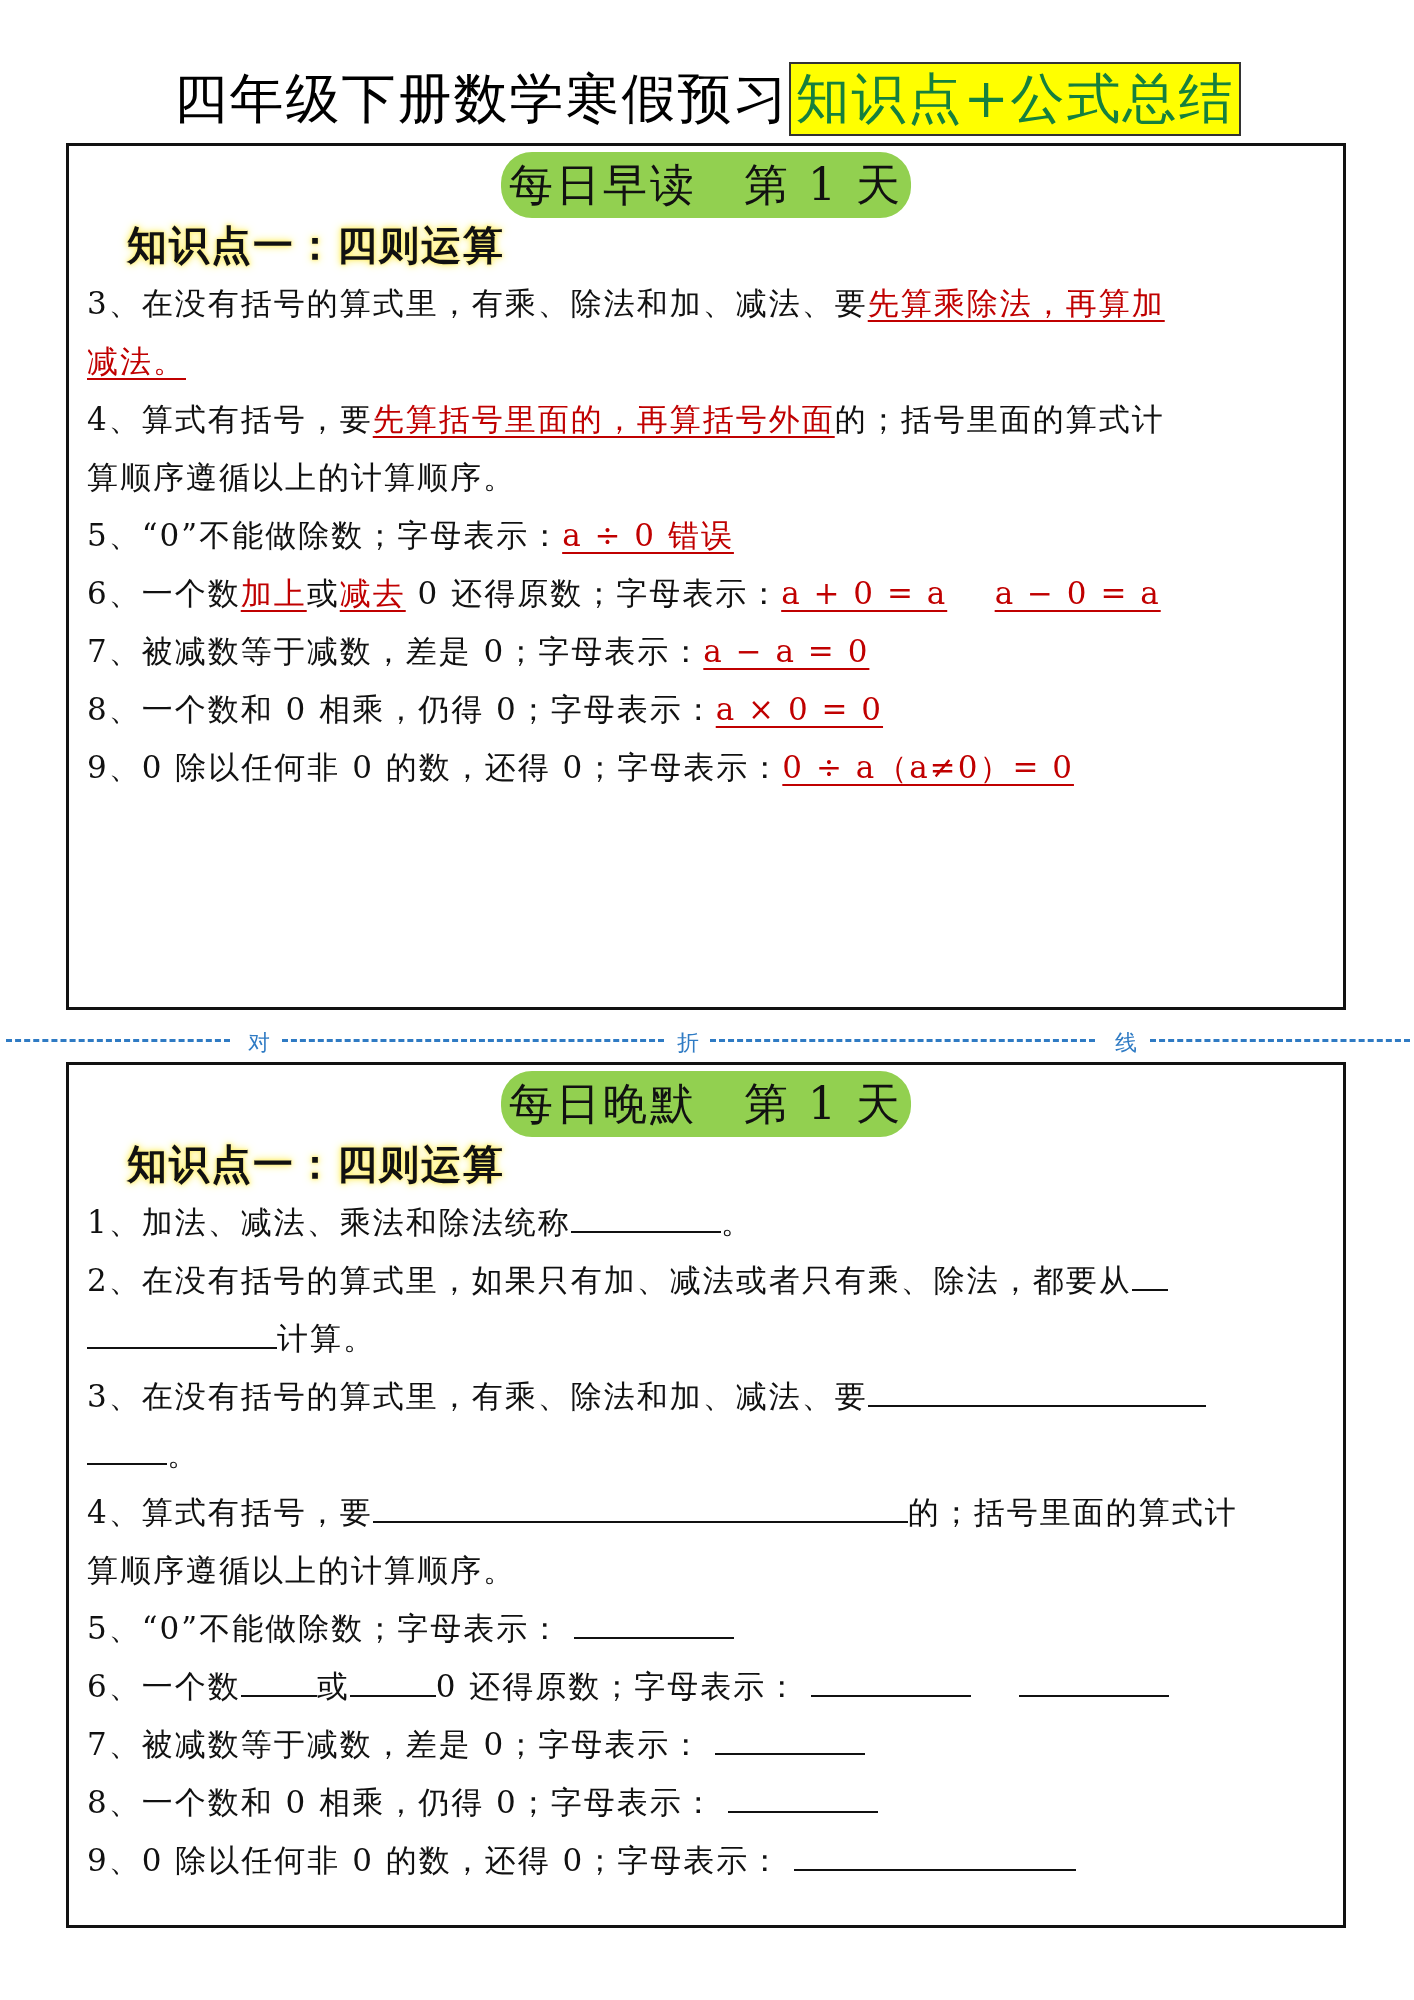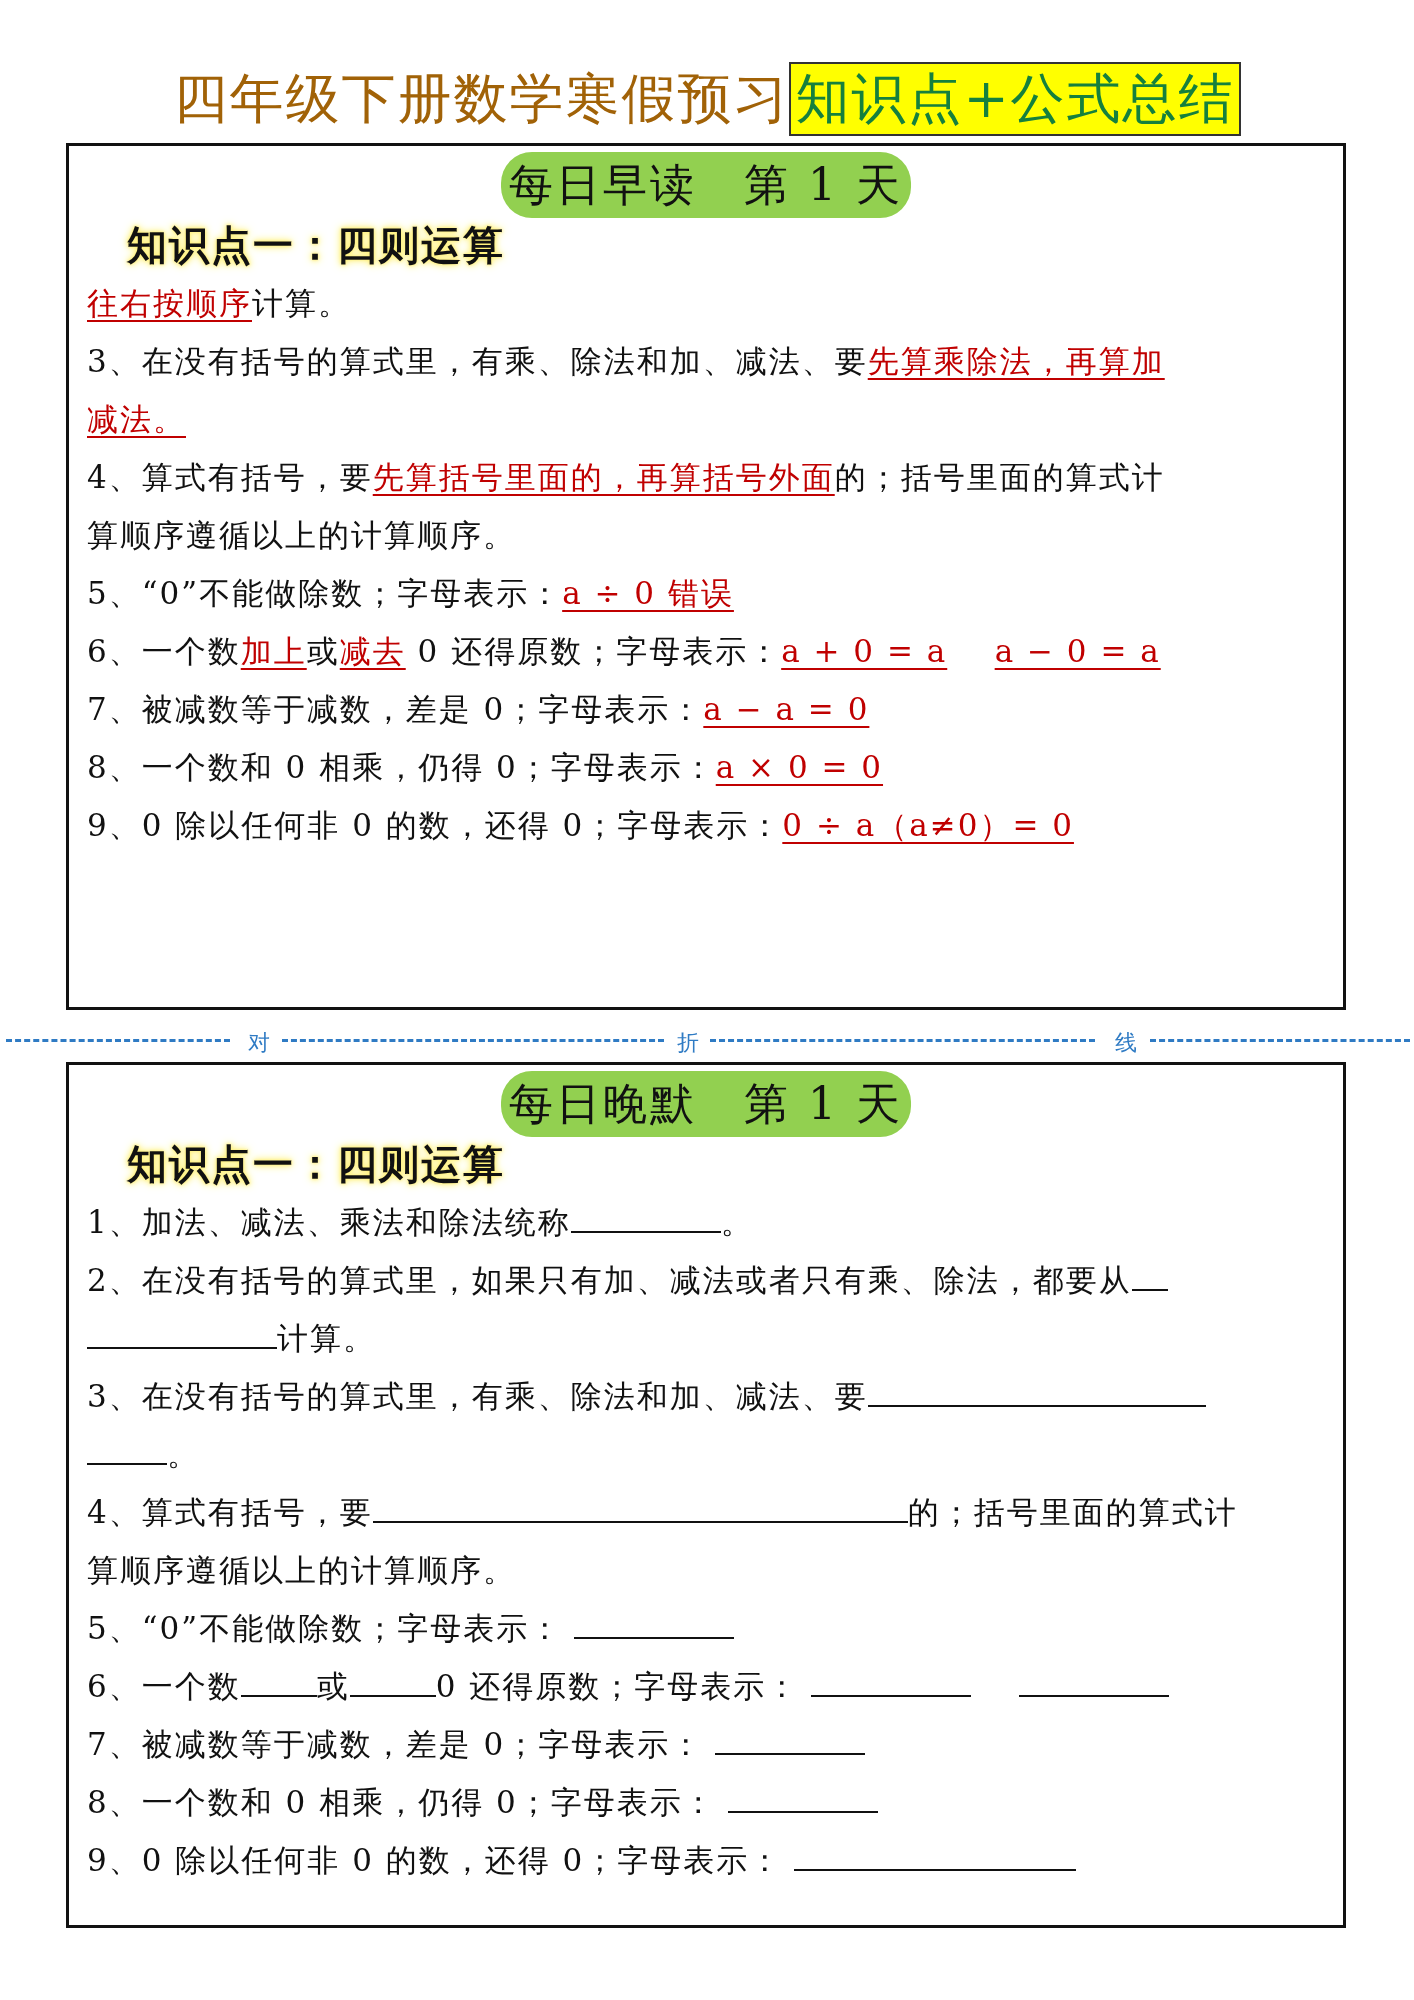--- a/index.html
+++ b/index.html
@@ -1,19 +1,19 @@
 <!DOCTYPE html>
 <html><head>
 <meta charset="utf-8">
 <style>
   html, body { margin: 0; padding: 0; background: #ffffff; }
   body { width: 1414px; height: 2000px; position: relative; overflow: hidden;
          font-family: "DejaVu Serif", "Liberation Serif", serif; color: #111; }
   .title-row { position: absolute; top: 62px; left: 0; width: 1414px; text-align: center; white-space: nowrap; }
-  .title-main { font-size: 54px; color: #a16207; letter-spacing: 2px; vertical-align: middle; }
+  .title-main { font-size: 54px; color: #000000; letter-spacing: 2px; vertical-align: middle; }
   .title-hl { display: inline-block; font-size: 54px; color: #15803d; background: #ffff00;
               border: 2px solid #333; padding: 0 4px; letter-spacing: 2px; vertical-align: middle; line-height: 70px; }
   .panel { position: absolute; left: 66px; width: 1280px; border: 3px solid #111; box-sizing: border-box; background: #fff; }
   .panel.top { top: 143px; height: 867px; }
   .panel.bottom { top: 1062px; height: 866px; }
   .day-badge { position: absolute; left: 50%; transform: translateX(-50%); top: 6px;
                background: #92d050; padding: 0 8px; font-size: 44px; line-height: 66px; white-space: nowrap; letter-spacing: 3px; border-radius: 31px; }
   .section-title { position: absolute; left: 18px; top: 72px; font-size: 40px; font-weight: bold;
                    text-shadow: 0 0 6px #fff27a, 0 0 10px #fff27a, 0 0 3px #ffe75a; letter-spacing: 2px; margin-left: 40px; }
   .lines { position: absolute; left: 18px; top: 128px; width: 1242px; }
@@ -28,23 +28,20 @@
 <body>
 
 <div class="title-row">
   <span class="title-main">四年级下册数学寒假预习</span><span class="title-hl">知识点+公式总结</span>
 </div>
 
 <div class="panel top">
   <div class="day-badge">每日早读　第 1 天</div>
   <div class="section-title">知识点一：四则运算</div>
   <div class="lines">
-    <div class="line">
-      <span class="ans">往右按顺序</span><span>计算。</span>
-    </div>
     <div class="line">
       <span>3、在没有括号的算式里，有乘、除法和加、减法、要</span><span class="ans">先算乘除法，再算加</span>
     </div>
     <div class="line">
       <span class="ans">减法。</span>
     </div>
     <div class="line">
       <span>4、算式有括号，要</span><span class="ans">先算括号里面的，再算括号外面</span><span>的；括号里面的算式计</span>
     </div>
     <div class="line">

